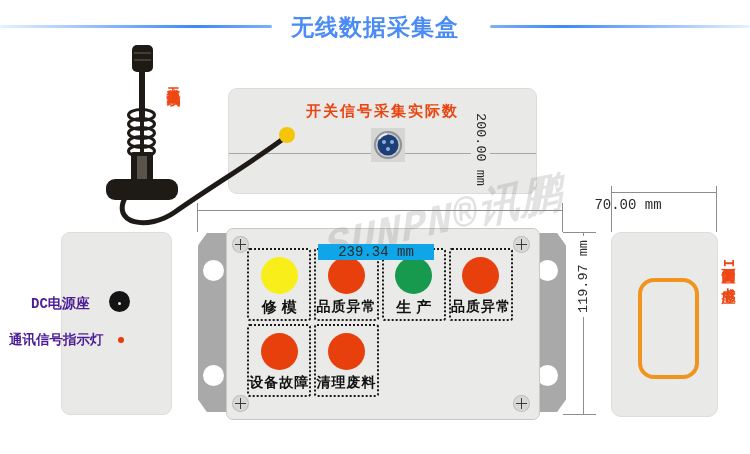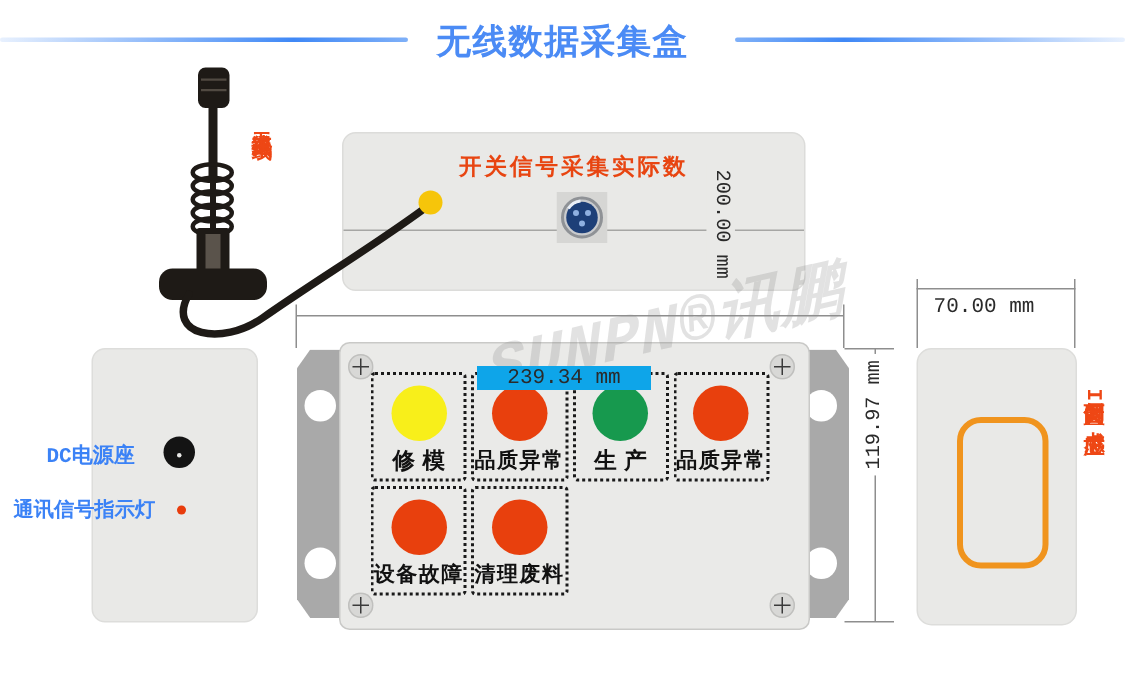--- a/index.html
+++ b/index.html
@@ -58,37 +58,37 @@
 
   
   .backpanel { position:absolute; left:61px; top:232px; width:109px; height:181px;
                background:#e9e9e7; border:1px solid #dddddb; border-radius:9px; z-index:2; }
   .dc-socket { position:absolute; left:109px; top:291px; width:21px; height:21px;
                background:#141414; border-radius:50%; z-index:3; }
   .dc-socket::after { content:""; position:absolute; left:9px; top:11px; width:3px; height:3px;
                border-radius:50%; background:#e9e9e7; }
   .sig-led { position:absolute; left:118px; top:337px; width:6px; height:6px;
              background:#e83c0c; border-radius:50%; z-index:3; }
-  .hlabel { position:absolute; color:#3b82f6; font-weight:bold; z-index:6; white-space:nowrap; }
+  .hlabel { position:absolute; color:#4c1d95; font-weight:bold; z-index:6; white-space:nowrap; }
   .dc-label { left:31px; top:295px; font-size:14px; }
   .sig-label { left:9px; top:331px; font-size:13.5px; }
 
   
   .sidepanel { position:absolute; left:611px; top:232px; width:105px; height:183px;
                background:#e9e9e7; border:1px solid #dddddb; border-radius:10px; z-index:2; }
   .id-rect { position:absolute; left:26px; top:45px; width:53px; height:93px;
              border:4px solid #f0941e; border-radius:16px; }
 
   
   .dim { z-index:6; }
   .dline-h { position:absolute; border-top:1px solid #8e8e8e; height:0; }
   .dline-v { position:absolute; border-left:1px solid #8e8e8e; width:0; }
   .dtext { position:absolute; font-size:14px; color:#2a2a2a; text-align:center; }
   .dimw-text { left:318px; top:201px; width:116px; background:#0ea5e9;margin-top:43px; }
-  .dims-text { left:606px; top:197px; width:100px; }
+  .dims-text { left:578px; top:197px; width:100px; }
   .dimh-wrap { position:absolute; left:565px; top:236px; width:36px; height:80px;
                display:flex; align-items:center; justify-content:center; z-index:6; }
   .dimh-wrap span { transform:rotate(-90deg); white-space:nowrap; background:#ffffff;
                     padding:2px 4px; font-size:13.5px; color:#2a2a2a; }
 
   
   .watermark { position:absolute; left:322px; top:190px; font-size:42px; font-style:italic;
                font-weight:bold; color:rgba(125,125,125,0.22); letter-spacing:1px;
                transform:rotate(-13deg) skewX(-10deg); white-space:nowrap; z-index:5; }
 

